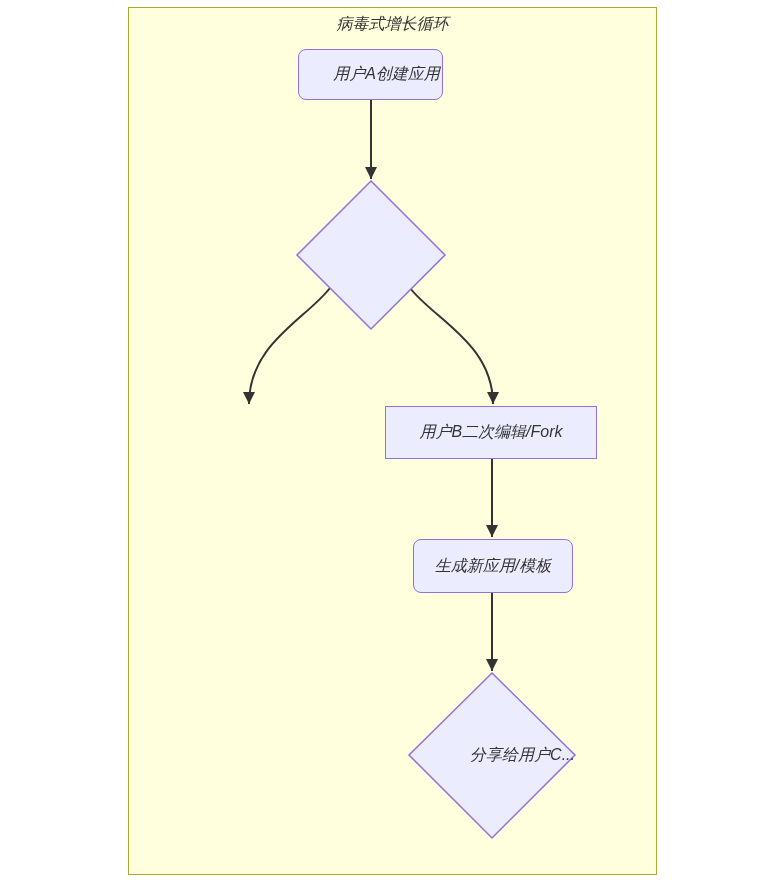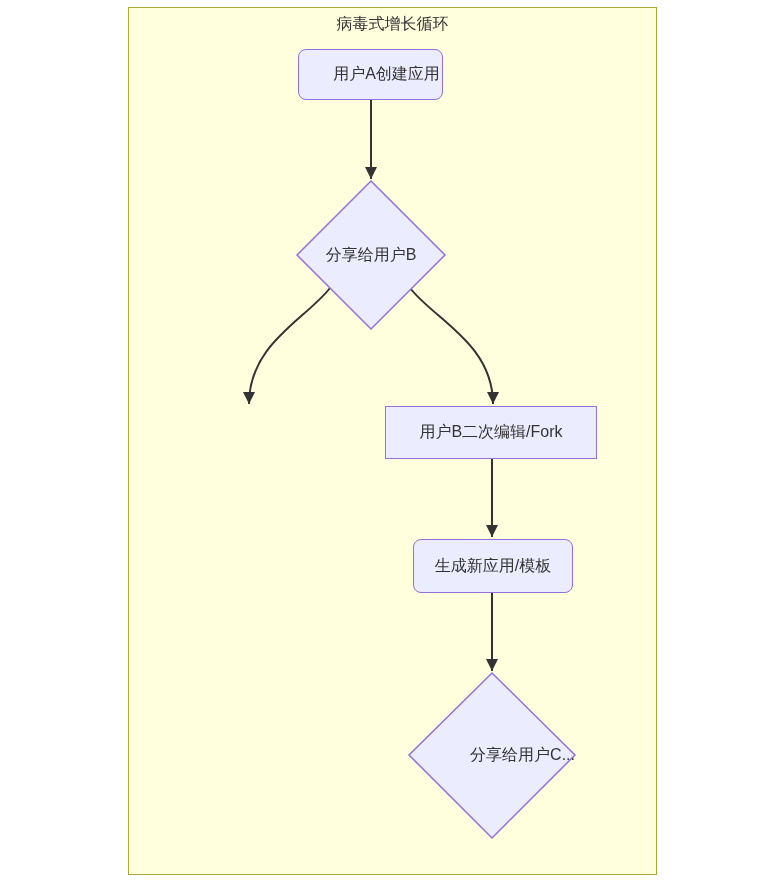--- a/index.html
+++ b/index.html
@@ -22,20 +22,21 @@
     background: #ffffff;
     overflow: hidden;
   }
   .subgraph {
     position: absolute;
     left: 128px; top: 7px;
     width: 529px; height: 868px;
     background: var(--cluster-fill);
     border: 1.5px solid var(--cluster-stroke);
     box-sizing: border-box;
+    font-style: italic;
   }
   .subgraph-title {
     position: absolute;
     top: 6px; left: 0;
     width: 100%;
     text-align: center;
     font-size: 16px;
     line-height: 20px;
     color: var(--text-color);
   }
@@ -97,23 +98,20 @@
 
       <polygon points="242,173 316,247 242,321 168,247" style="fill: var(--node-fill); stroke: var(--node-stroke); stroke-width:1.5;"></polygon>
 
       <polygon points="363,665 446,747 363,830 280,747" style="fill: var(--node-fill); stroke: var(--node-stroke); stroke-width:1.5;"></polygon>
     </svg>
 
     <div class="node rounded" style="left:169px; top:41px; width:145px; height:51px;padding-left:32px;">
       <span>用户A创建应用</span>
     </div>
 
-    <div class="diamond-label" style="left:168px; top:173px; width:148px; height:148px;">
-      <span>分享给用户B</span>
-    </div>
 
 
     <div class="node rounded" style="left:284px; top:531px; width:160px; height:54px;">
       <span>生成新应用/模板</span>
     </div>
 
     <div class="node" style="left:256px; top:398px; width:212px; height:53px;">
       <span>用户B二次编辑/Fork</span>
     </div>
 

